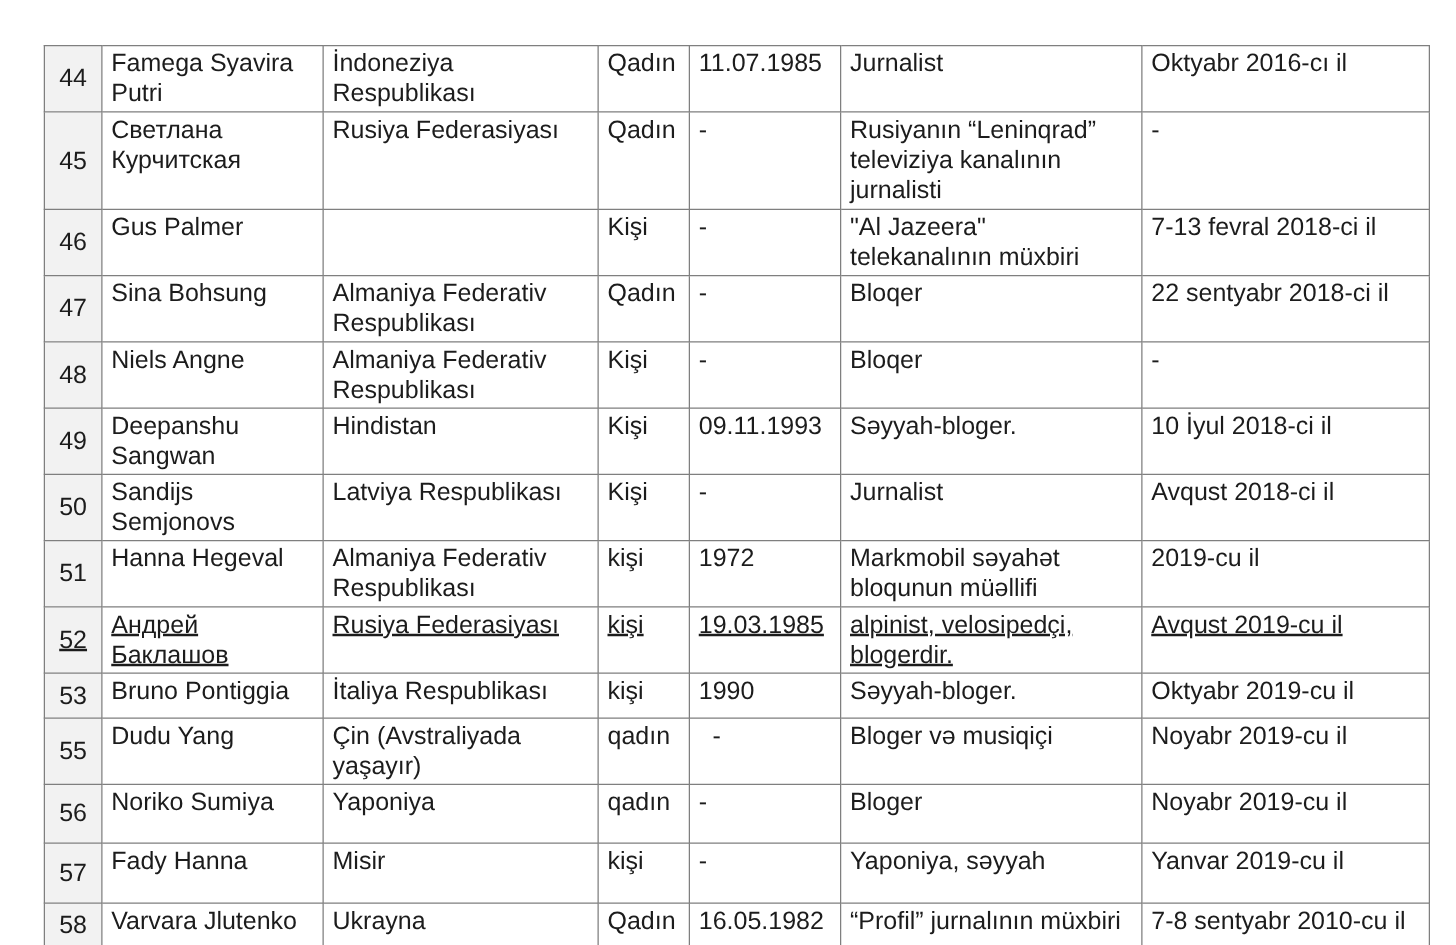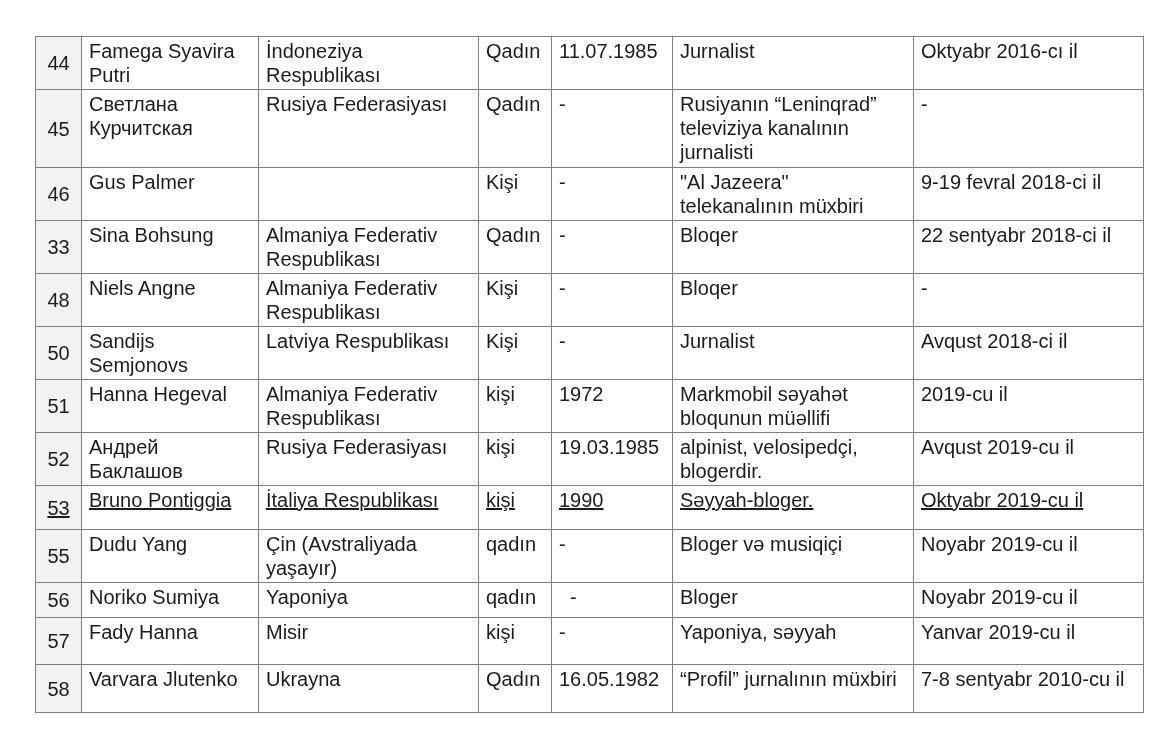--- a/index.html
+++ b/index.html
@@ -94,39 +94,48 @@
           <td>Rusiyanın “Leninqrad” televiziya kanalının jurnalisti</td>
           <td>-</td>
         </tr>
         <tr>
           <td class="num">46</td>
           <td>Gus Palmer</td>
           <td></td>
           <td>Kişi</td>
           <td>-</td>
           <td>"Al Jazeera" telekanalının müxbiri</td>
-          <td>9-19 fevral 2018-ci il</td>
-        </tr>
-        <tr>
-          <td class="num">33</td>
+          <td>7-13 fevral 2018-ci il</td>
+        </tr>
+        <tr>
+          <td class="num">47</td>
           <td>Sina Bohsung</td>
           <td>Almaniya Federativ Respublikası</td>
           <td>Qadın</td>
           <td>-</td>
           <td>Bloqer</td>
           <td>22 sentyabr 2018-ci il</td>
         </tr>
         <tr>
           <td class="num">48</td>
           <td>Niels Angne</td>
           <td>Almaniya Federativ Respublikası</td>
           <td>Kişi</td>
           <td>-</td>
           <td>Bloqer</td>
           <td>-</td>
+        </tr>
+        <tr>
+          <td class="num">49</td>
+          <td>Deepanshu Sangwan</td>
+          <td>Hindistan</td>
+          <td>Kişi</td>
+          <td>09.11.1993</td>
+          <td>Səyyah-bloger.</td>
+          <td>10 İyul 2018-ci il</td>
         </tr>
         <tr>
           <td class="num">50</td>
           <td>Sandijs Semjonovs</td>
           <td>Latviya Respublikası</td>
           <td>Kişi</td>
           <td>-</td>
           <td>Jurnalist</td>
           <td>Avqust 2018-ci il</td>
         </tr>

